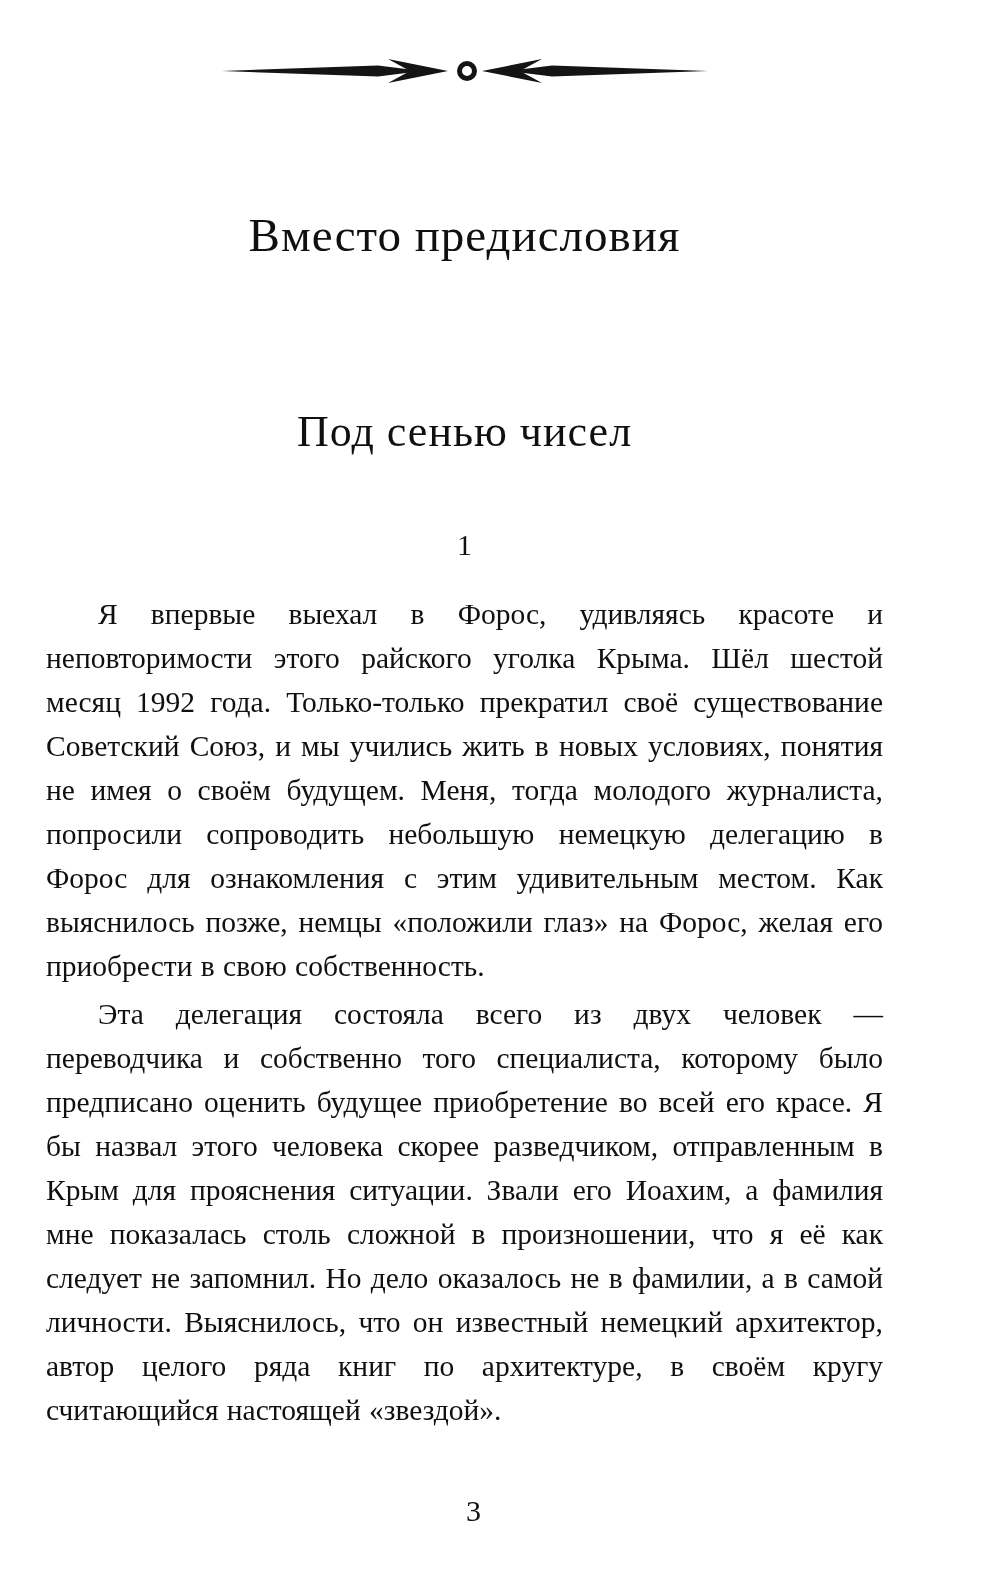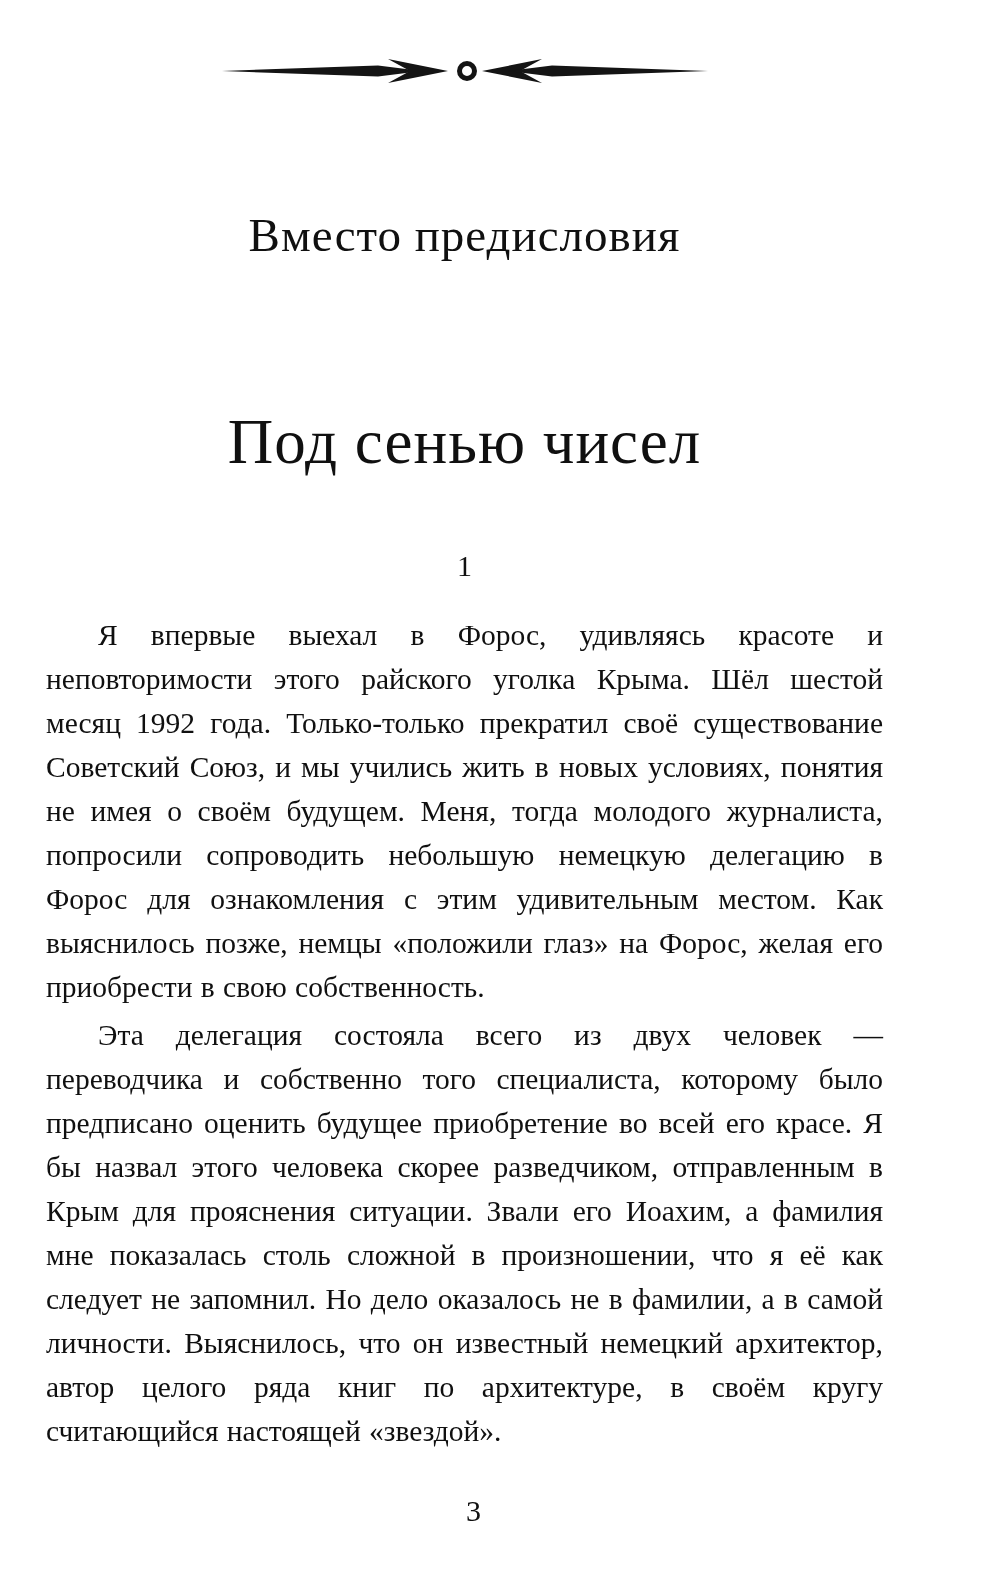--- a/index.html
+++ b/index.html
@@ -29,21 +29,21 @@
   }
   .preface-heading {
     font-size: 47px;
     font-weight: normal;
     text-align: center;
     letter-spacing: 1px;
     margin: 118px 0 0 0;
     line-height: 1.1;
   }
   .chapter-title {
-    font-size: 63px;
+    font-size: 44px;
     font-weight: normal;
     text-align: center;
     letter-spacing: 1px;
     margin: 146px 0 0 0;
     line-height: 1.1;
   }
   .section-number {
     font-size: 30px;
     text-align: center;
     margin: 72px 0 0 0;

